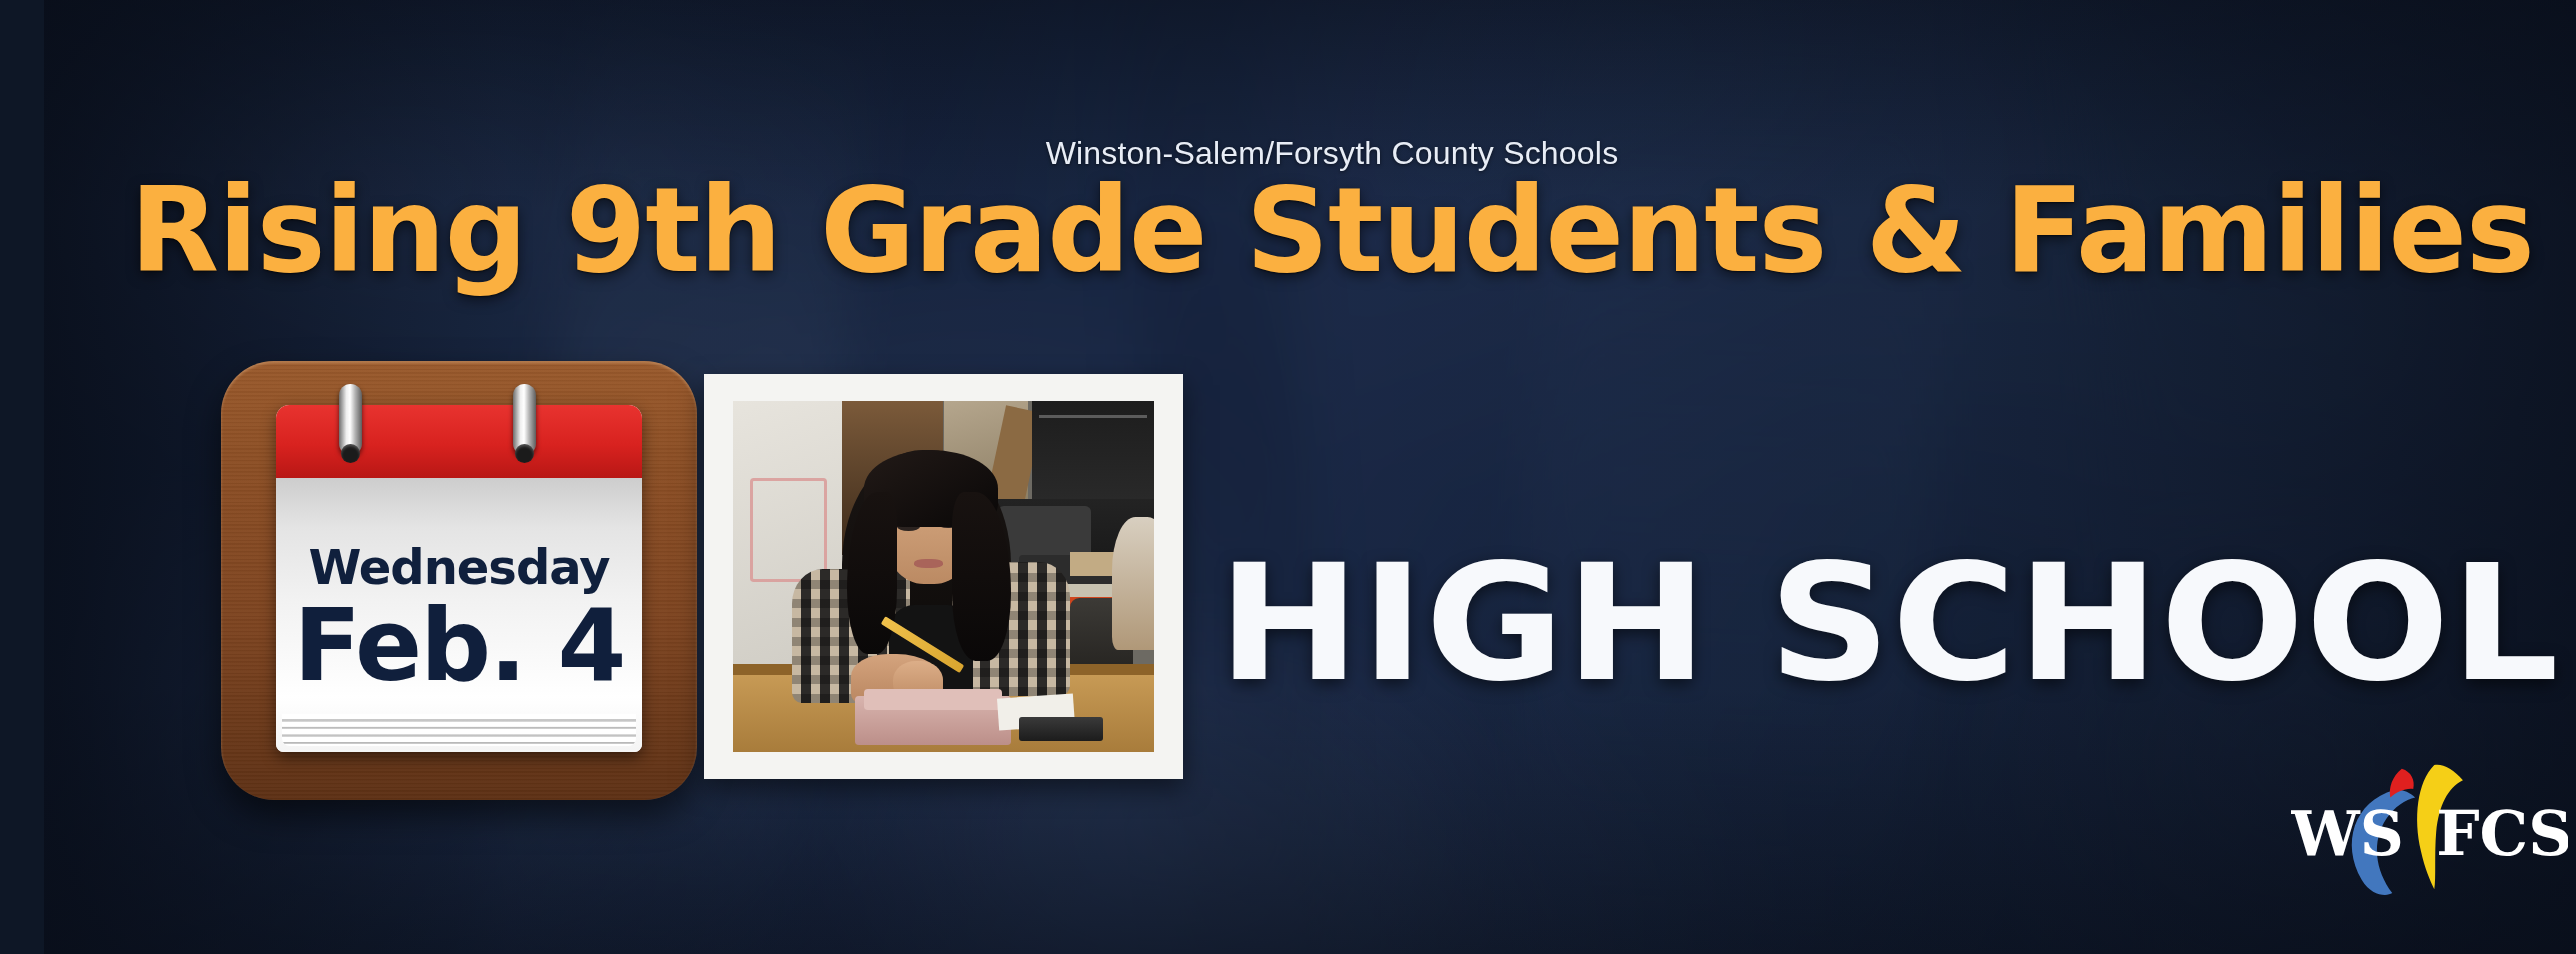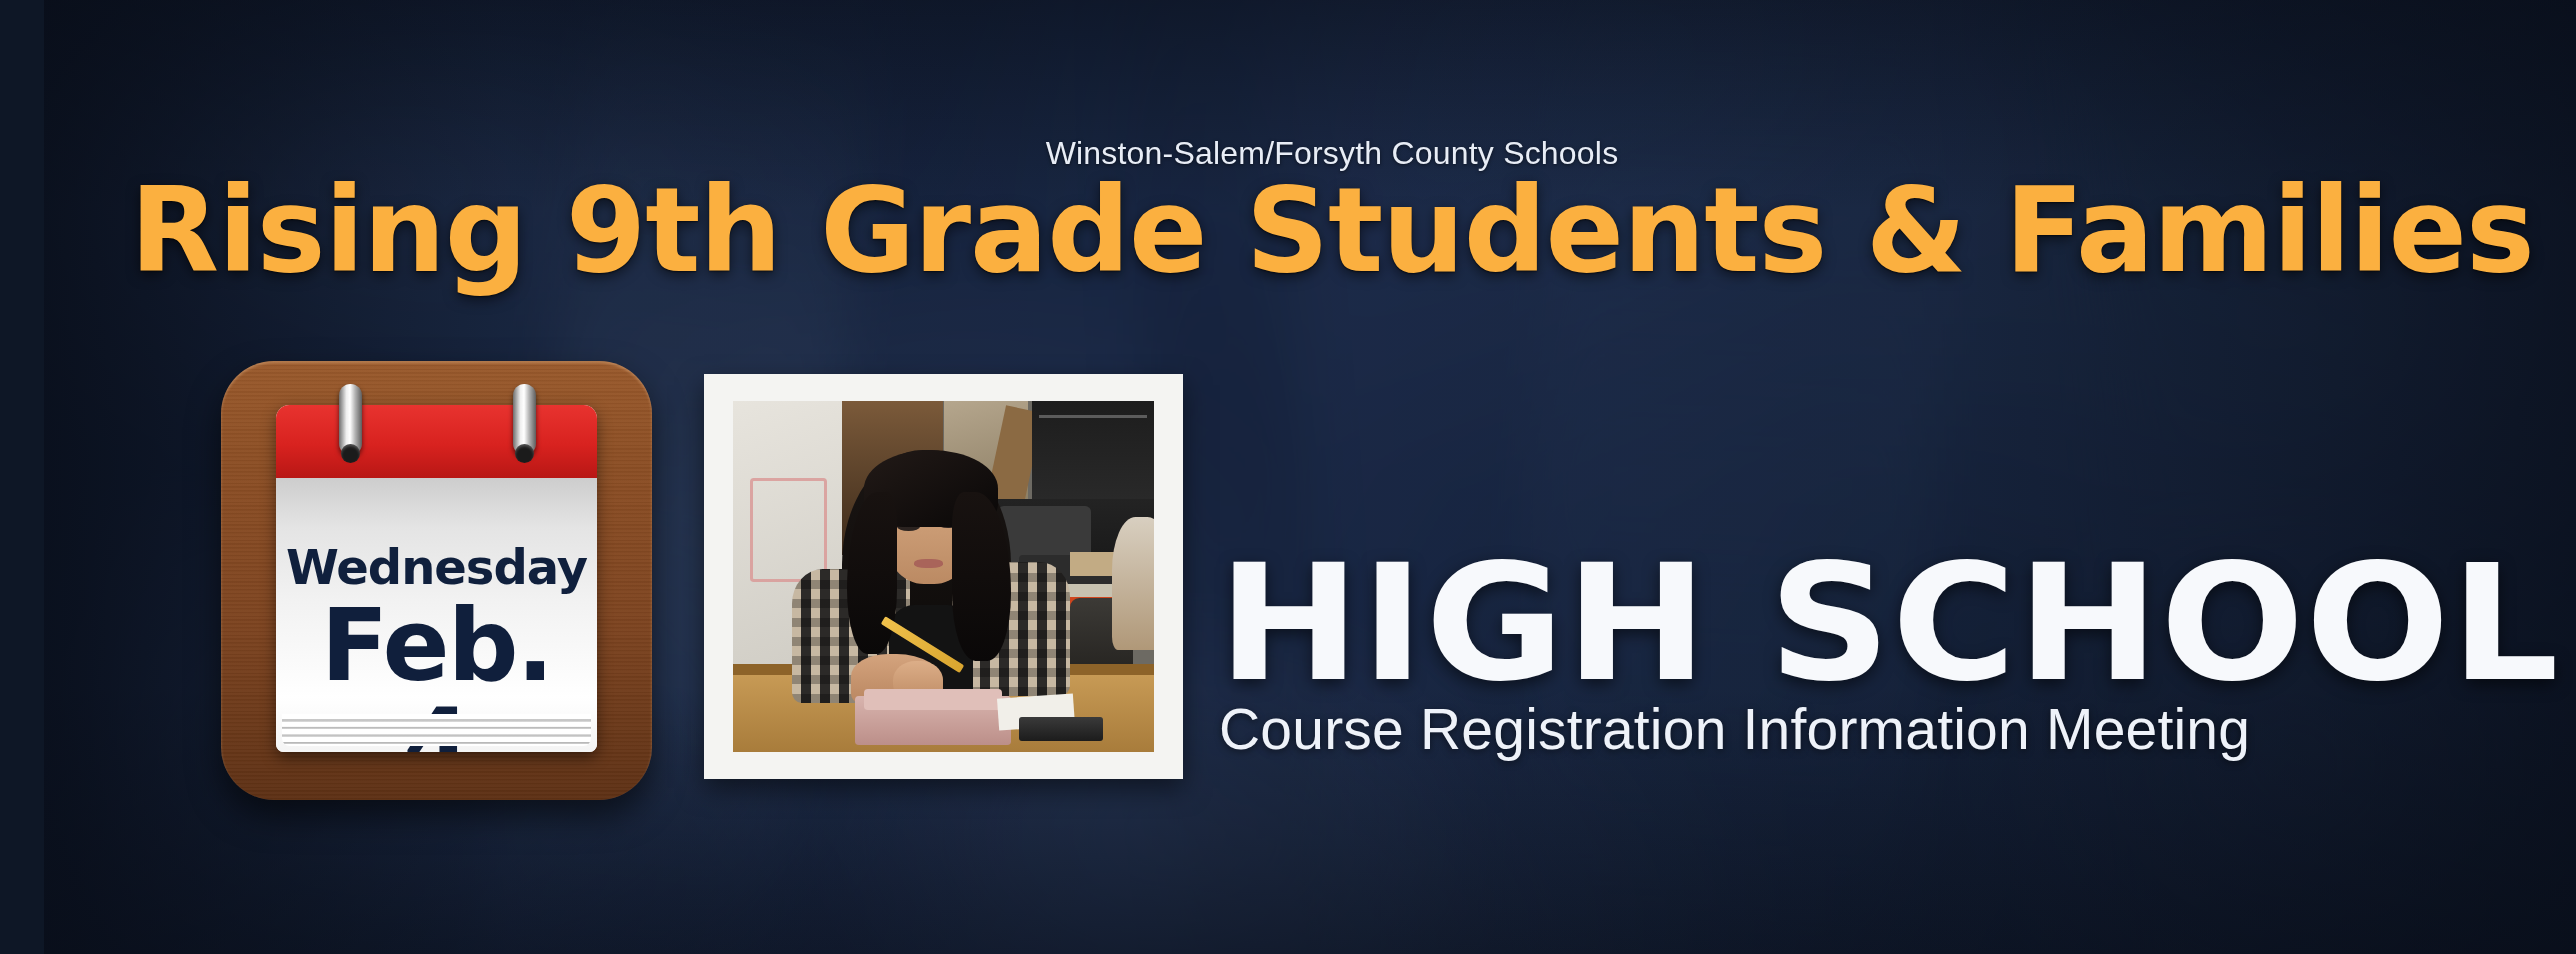--- a/index.html
+++ b/index.html
@@ -90,21 +90,21 @@
     text-shadow: 0 3.8px 13.4px rgba(0,0,0,.55), 0 1px 1.9px rgba(0,0,0,.6);
     white-space: nowrap;
     transform: scaleX(.98);
   }
 
   
   .calendar {
     position: absolute;
     left: 177px;
     top: 361px;
-    width: 431px;
+    width: 476px;
     height: 439px;
     border-radius: 53px;
     background:
       linear-gradient(180deg, #9a5a2c 0%, #8d4f25 22%, #7d4420 60%, #5e3115 100%);
     box-shadow: 0 15.3px 32px rgba(0,0,0,.55), inset 0 1.9px 2.9px rgba(255,210,160,.35);
     overflow: hidden;
   }
   .cal-wood-grain {
     position: absolute;
     inset: 0;
@@ -377,17 +377,30 @@
       <div class="ph ph-pencil"></div>
       <div class="ph ph-hand"></div>
       <div class="ph ph-block"></div>
       <div class="ph ph-block-top"></div>
       <div class="ph ph-paper"></div>
       <div class="ph ph-phone"></div>
     </div>
   </div>
 
   <div class="high-school">HIGH SCHOOL</div>
-  <div class="meeting-line">Course Registration Information Meeting</div>
-
+
+  <div class="logo">
+    <svg width="277" height="134" viewBox="0 0 290 140" xmlns="http://www.w3.org/2000/svg">
+
+      <path d="M108 28 C66 40, 52 84, 74 122 C84 139, 100 140, 106 136 C88 112, 84 82, 100 58 C108 46, 120 38, 130 36 C124 30, 116 27, 108 28 Z" fill="#4277be"></path>
+
+      <path d="M116 6 C106 14, 102 26, 104 36 C110 30, 120 26, 128 27 C130 18, 126 9, 116 6 Z" fill="#e0201f"></path>
+
+      <path d="M150 2 C132 20, 128 58, 136 92 C140 110, 146 124, 150 132 C152 120, 150 96, 152 72 C155 44, 164 26, 180 18 C170 6, 158 0, 150 2 Z" fill="#f5cf17"></path>
+
+      <text x="0" y="96" fill="#ffffff" font-family="DejaVu Serif, serif" font-size="64" font-weight="700">WS</text>
+
+      <text x="152" y="96" fill="#ffffff" font-family="DejaVu Serif, serif" font-size="64" font-weight="700">FCS</text>
+    </svg>
+  </div>
 
 </div>
 
 
 </body></html>

